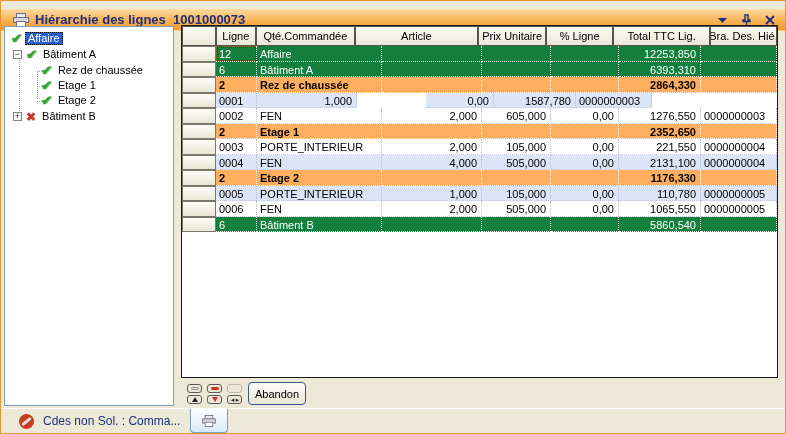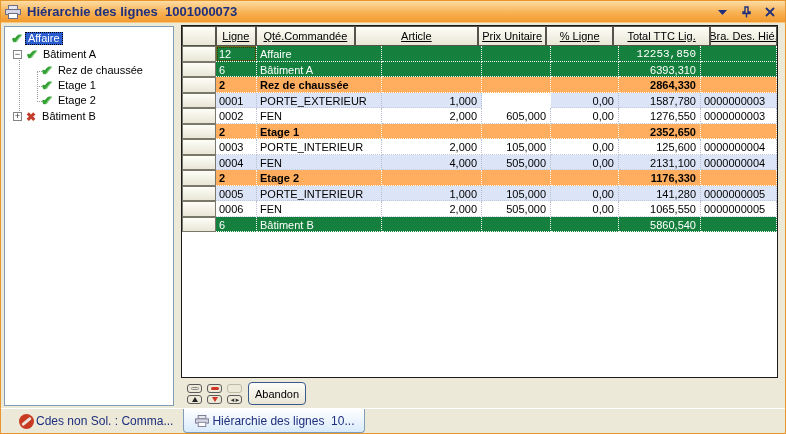--- a/index.html
+++ b/index.html
@@ -3,23 +3,23 @@
 <meta charset="utf-8">
 <style>
   * { margin:0; padding:0; box-sizing:border-box; }
   html,body { width:786px; height:434px; }
   body { font-family:"Liberation Sans", sans-serif; font-size:11px; }
 
   .win { position:relative; width:786px; height:434px; background:#ECE9D8;
          border:1px solid #E8962E; overflow:hidden; }
 
   
-  .titlebar { position:absolute; left:0; top:0; right:0; height:22px;
+  .titlebar { position:absolute; left:0; top:8px; right:0; height:22px;
               background:linear-gradient(#FDDCA4,#F8B254 55%,#F29A2E);
-              display:flex; align-items:center; padding:0 4px;
+              display:flex; align-items:center; padding:0 12px;
               border-bottom:1px solid #F9C87E; }
   .title-text { color:#1E2F7D; font-weight:bold; font-size:13px; margin-left:6px; white-space:pre; }
   .tctls { position:absolute; right:8px; top:0; height:22px; display:flex; align-items:center; gap:10px; }
   .tctl { width:14px; height:14px; display:flex; align-items:center; justify-content:center; cursor:pointer; }
 
   
   .printer { position:relative; width:16px; height:14px; }
   .printer .p-top { position:absolute; left:3px; top:0; width:10px; height:5px; background:#E7E7EF; border:1px solid #6E6E88; }
   .printer .p-body { position:absolute; left:0; top:4px; width:16px; height:6px; background:#D6D6E4; border:1px solid #6E6E88; }
   .printer .p-out { position:absolute; left:3px; top:8px; width:10px; height:6px; background:#FFFFFF; border:1px solid #6E6E88; }
@@ -38,21 +38,21 @@
   .tconn { position:absolute; border-left:1px dotted #9a9a9a; width:0; }
   .tstub { position:absolute; border-top:1px dotted #9a9a9a; height:0; }
 
   
   .grid { position:absolute; left:180px; top:24px; width:597px; height:353px;
           border:1px solid #1a1a1a; background:#fff; display:flex; flex-direction:column; }
   .ghead { display:flex; height:20px; flex:0 0 20px; }
   .hcell { background:linear-gradient(#FEFEF8,#E9E6D6); border:1px solid;
            border-color:#FFFFFF #989685 #989685 #FFFFFF; outline:1px solid #55534a; outline-offset:-1px;
            display:flex; align-items:center; justify-content:center; overflow:hidden; white-space:nowrap;
-           font-size:11px; color:#000; cursor:pointer;text-decoration:underline; }
+           font-size:11px; color:#000; cursor:pointer; }
   .grow { display:flex; height:15.5px; flex:0 0 15.5px; }
   .gcell { overflow:hidden; white-space:nowrap; line-height:14px; padding-top:1px;
            border-right:1px dotted #b9bdd1; border-bottom:1px dotted #c6c9da; }
   .rowhdr { background:linear-gradient(#FEFEF8,#E9E6D6); border:1px solid;
             border-color:#FFFFFF #989685 #989685 #FFFFFF; outline:1px solid #7a786b; outline-offset:-1px;
             cursor:pointer; }
   .al { text-align:left; padding-left:3px; }
   .ar { text-align:right; padding-right:4px; }
   .r-blue .gcell:not(.rowhdr) { background:#15803d; color:#fff;
       border-right:1px dotted rgba(255,255,255,.95); border-bottom:1px dotted rgba(255,255,255,.95); }
@@ -76,21 +76,21 @@
   .tri-down { width:0; height:0; border-left:3.5px solid transparent; border-right:3.5px solid transparent;
               border-top:5px solid #D13327; }
   .fitglyph { font-size:6px; color:#333; letter-spacing:-1px; line-height:6px; }
   .abandon { position:absolute; left:247px; top:381px; width:58px; height:23px;
              background:linear-gradient(#FDFDF8,#E9E6D6); border:1px solid #39598C; border-radius:4px;
              font-family:"Liberation Sans",sans-serif; font-size:11px; color:#000; cursor:pointer; }
 
   
   .tabbar { position:absolute; left:0; right:0; top:407px; bottom:0; background:#ECE9D8;
             border-top:1px solid #FFFFFF; display:flex; align-items:stretch; padding-left:8px; }
-  .tab { display:flex; align-items:center; gap:2px; padding:0 10px; color:#1E2F7D; font-size:12px;
+  .tab { display:flex; align-items:center; gap:9px; padding:0 10px; color:#1E2F7D; font-size:12px;
          white-space:pre; cursor:pointer; }
   .tab.active { background:linear-gradient(#FFFFFF,#D9EAFB); border:1px solid #7F9DB9; border-top:none;
                 border-radius:0 0 4px 4px; margin-right:4px; }
   .forbid { position:relative; width:15px; height:15px; border-radius:50%; background:#C93A22;
             flex:0 0 15px; }
   .forbid::after { content:""; position:absolute; left:2px; top:6px; width:11px; height:3px;
                    background:#E9E4DC; transform:rotate(-40deg); border-radius:1px; }
 </style>
 </head>
 <body>
@@ -169,21 +169,21 @@
         <div class="hcell" style="width: 68px;">Bra. Des. Hié.</div>
       </div>
     <div id="growz">
         <div class="grow r-blue">
           <div class="gcell rowhdr" style="width: 34px;"></div>
           <div class="gcell al focus-cell" style="width: 41px;">12</div>
           <div class="gcell al" style="width: 125px;">Affaire</div>
           <div class="gcell ar" style="width: 100px;"></div>
           <div class="gcell ar" style="width: 69px;"></div>
           <div class="gcell ar" style="width: 68px;"></div>
-          <div class="gcell ar" style="width: 82px; font-family: Liberation Mono, monospace;">12253,850</div>
+          <div class="gcell ar" style="width: 82px;">12253,850</div>
           <div class="gcell al" style="width: 76px;"></div>
         </div>
         <div class="grow r-blue">
           <div class="gcell rowhdr" style="width: 34px;"></div>
           <div class="gcell al" style="width: 41px;">6</div>
           <div class="gcell al" style="width: 125px;">Bâtiment A</div>
           <div class="gcell ar" style="width: 100px;"></div>
           <div class="gcell ar" style="width: 69px;"></div>
           <div class="gcell ar" style="width: 68px;"></div>
           <div class="gcell ar" style="width: 82px;">6393,310</div>
@@ -195,21 +195,20 @@
           <div class="gcell al" style="width: 125px;">Rez de chaussée</div>
           <div class="gcell ar" style="width: 100px;"></div>
           <div class="gcell ar" style="width: 69px;"></div>
           <div class="gcell ar" style="width: 68px;"></div>
           <div class="gcell ar" style="width: 82px;">2864,330</div>
           <div class="gcell al" style="width: 76px;"></div>
         </div>
         <div class="grow r-alt">
           <div class="gcell rowhdr" style="width: 34px;"></div>
           <div class="gcell al" style="width: 41px;">0001</div>
-          <div class="gcell al" style="width: 125px;">PORTE_EXTERIEUR</div>
           <div class="gcell ar" style="width: 100px;">1,000</div>
           <div class="gcell ar" style="width: 69px; margin-top: 47px;">1505,000</div>
           <div class="gcell ar" style="width: 68px;">0,00</div>
           <div class="gcell ar" style="width: 82px;">1587,780</div>
           <div class="gcell al" style="width: 76px;">0000000003</div>
         </div>
         <div class="grow r-white">
           <div class="gcell rowhdr" style="width: 34px;"></div>
           <div class="gcell al" style="width: 41px;">0002</div>
           <div class="gcell al" style="width: 125px;">FEN</div>
@@ -229,21 +228,21 @@
           <div class="gcell ar" style="width: 82px;">2352,650</div>
           <div class="gcell al" style="width: 76px;"></div>
         </div>
         <div class="grow r-white">
           <div class="gcell rowhdr" style="width: 34px;"></div>
           <div class="gcell al" style="width: 41px;">0003</div>
           <div class="gcell al" style="width: 125px;">PORTE_INTERIEUR</div>
           <div class="gcell ar" style="width: 100px;">2,000</div>
           <div class="gcell ar" style="width: 69px;">105,000</div>
           <div class="gcell ar" style="width: 68px;">0,00</div>
-          <div class="gcell ar" style="width: 82px;">125,600</div>
+          <div class="gcell ar" style="width: 82px;">221,550</div>
           <div class="gcell al" style="width: 76px;">0000000004</div>
         </div>
         <div class="grow r-alt">
           <div class="gcell rowhdr" style="width: 34px;"></div>
           <div class="gcell al" style="width: 41px;">0004</div>
           <div class="gcell al" style="width: 125px;">FEN</div>
           <div class="gcell ar" style="width: 100px;">4,000</div>
           <div class="gcell ar" style="width: 69px;">505,000</div>
           <div class="gcell ar" style="width: 68px;">0,00</div>
           <div class="gcell ar" style="width: 82px;">2131,100</div>
@@ -259,21 +258,21 @@
           <div class="gcell ar" style="width: 82px;">1176,330</div>
           <div class="gcell al" style="width: 76px;"></div>
         </div>
         <div class="grow r-alt">
           <div class="gcell rowhdr" style="width: 34px;"></div>
           <div class="gcell al" style="width: 41px;">0005</div>
           <div class="gcell al" style="width: 125px;">PORTE_INTERIEUR</div>
           <div class="gcell ar" style="width: 100px;">1,000</div>
           <div class="gcell ar" style="width: 69px;">105,000</div>
           <div class="gcell ar" style="width: 68px;">0,00</div>
-          <div class="gcell ar" style="width: 82px;">141,280</div>
+          <div class="gcell ar" style="width: 82px;">110,780</div>
           <div class="gcell al" style="width: 76px;">0000000005</div>
         </div>
         <div class="grow r-white">
           <div class="gcell rowhdr" style="width: 34px;"></div>
           <div class="gcell al" style="width: 41px;">0006</div>
           <div class="gcell al" style="width: 125px;">FEN</div>
           <div class="gcell ar" style="width: 100px;">2,000</div>
           <div class="gcell ar" style="width: 69px;">505,000</div>
           <div class="gcell ar" style="width: 68px;">0,00</div>
           <div class="gcell ar" style="width: 82px;">1065,550</div>
@@ -316,17 +315,16 @@
 
   <div class="tabbar">
     <div class="tab">
       <span class="forbid"></span>
       <span>Cdes non Sol. : Comma...</span>
     </div>
     <div class="tab active">
       <span class="printer" style="transform:scale(.85)">
         <span class="p-top"></span><span class="p-body"></span><span class="p-out"></span>
       </span>
-      <span>Hiérarchie des lignes  10...</span>
     </div>
   </div>
 
 </div>
 
 </body></html>

